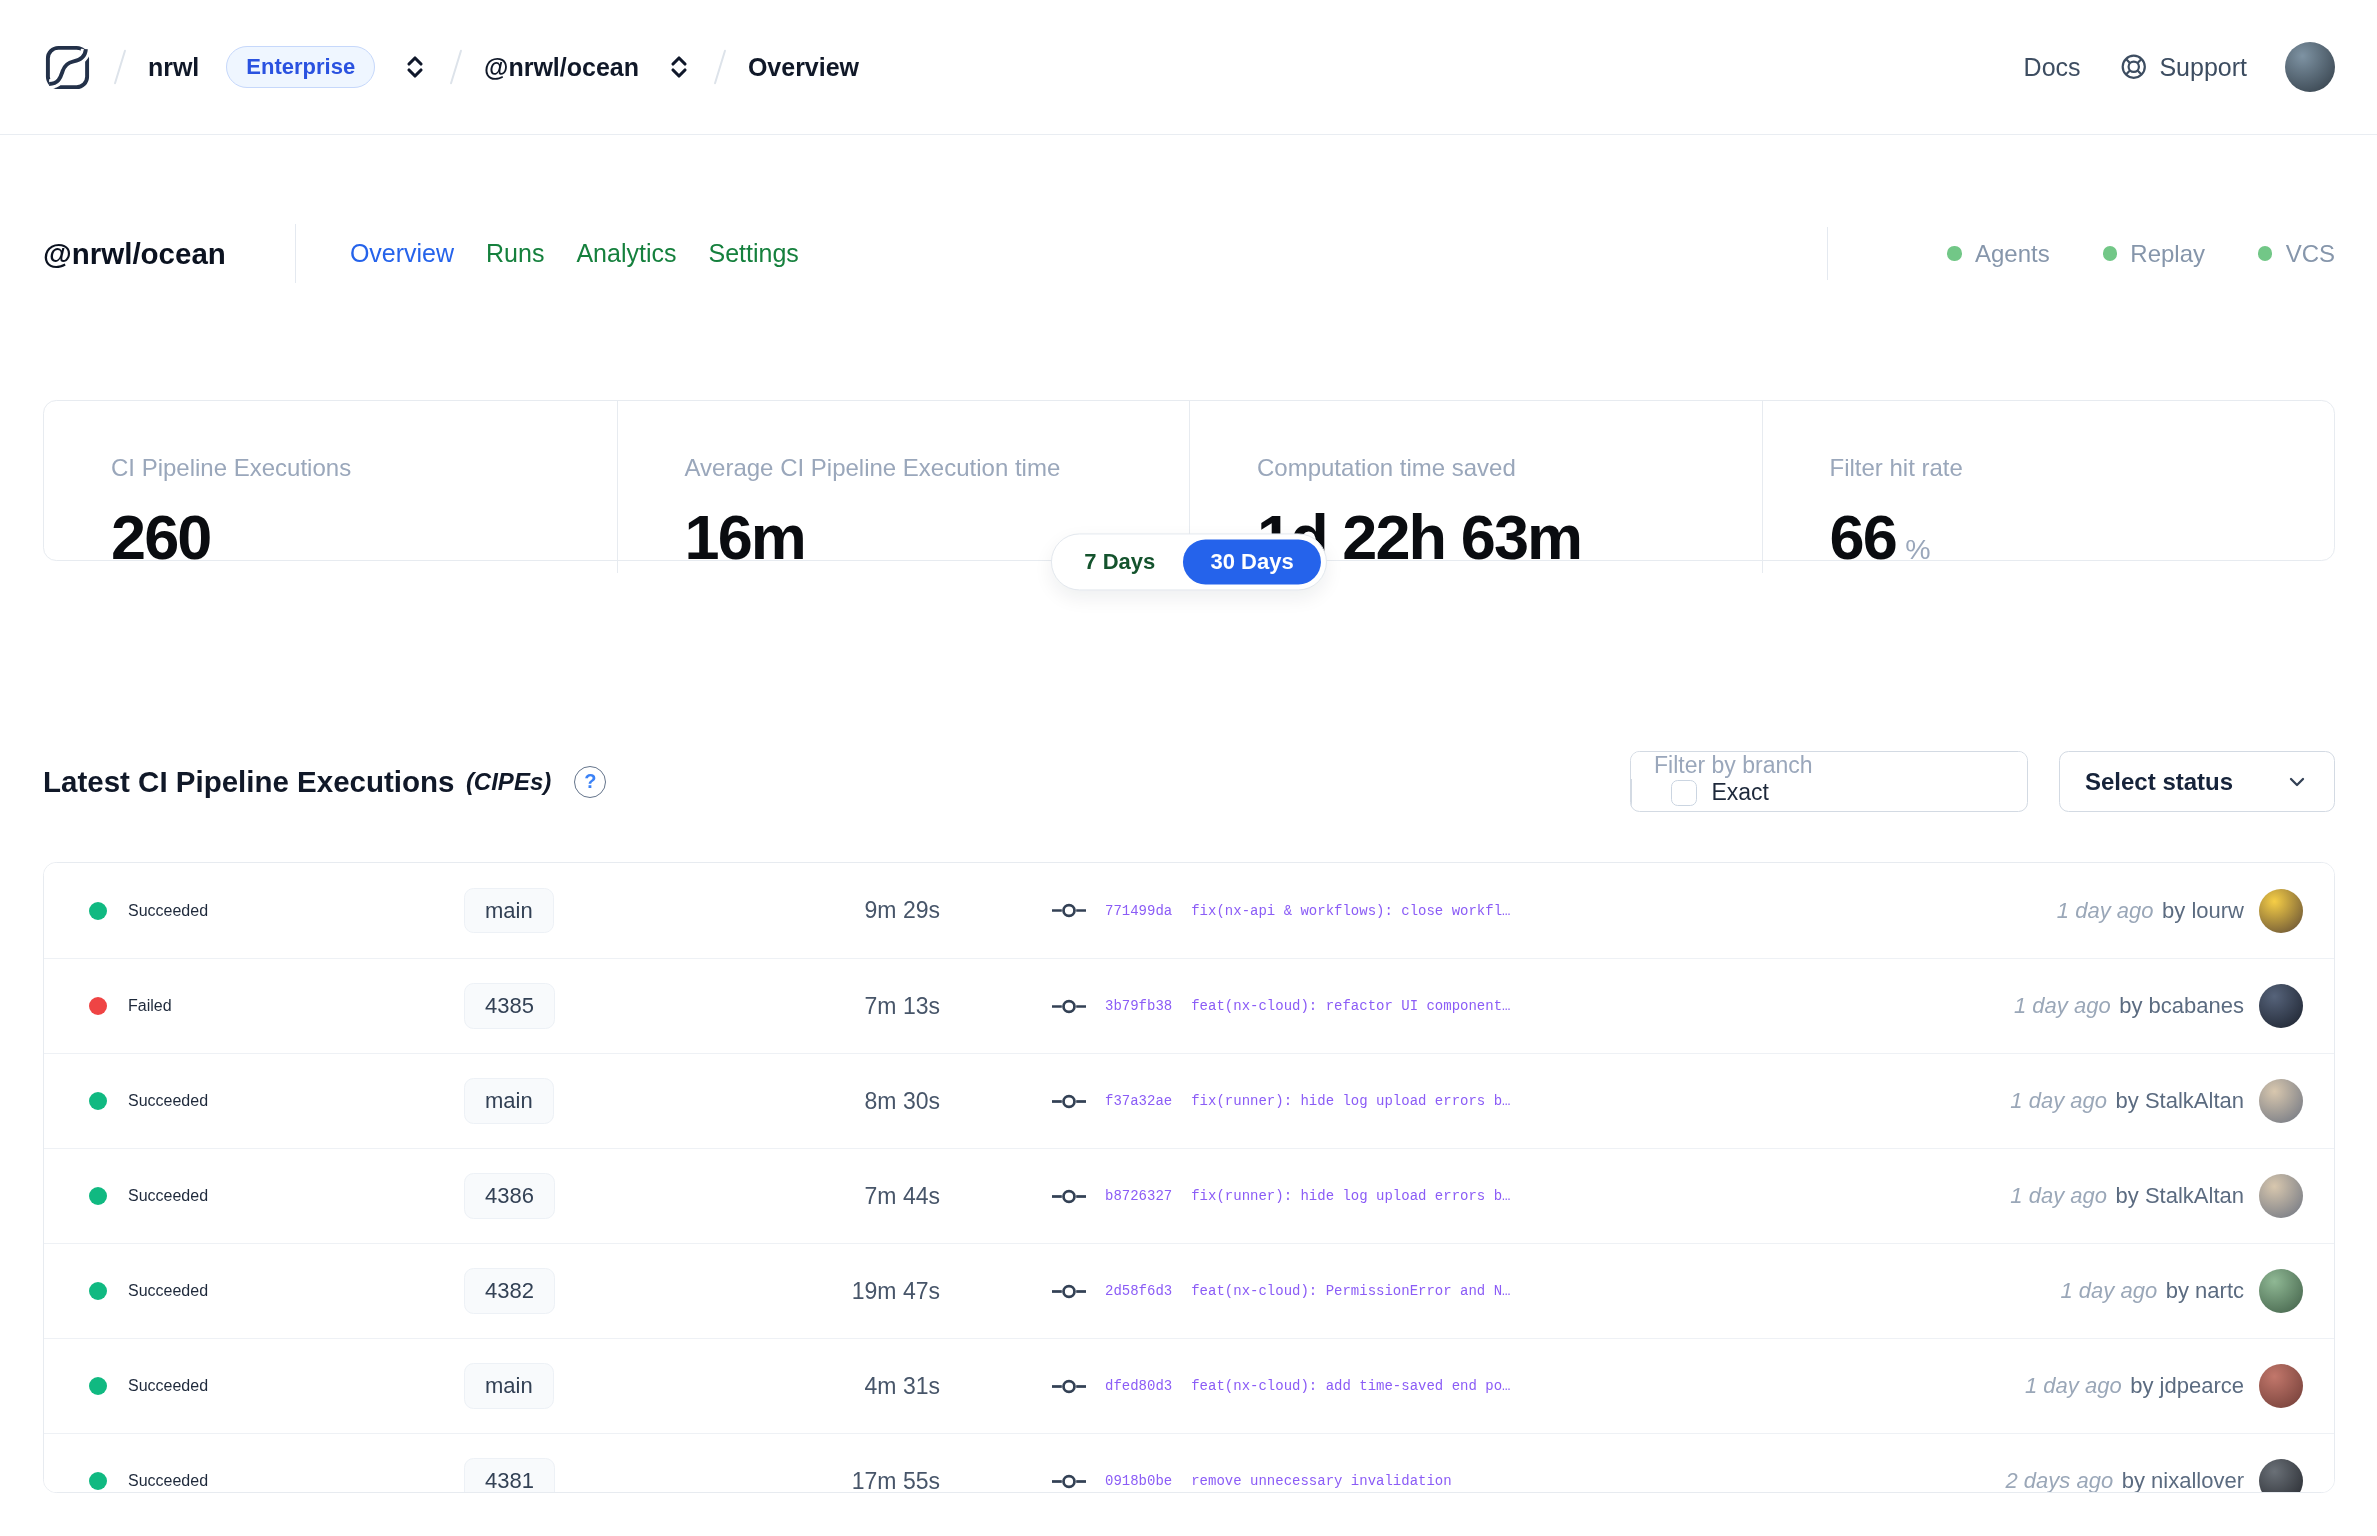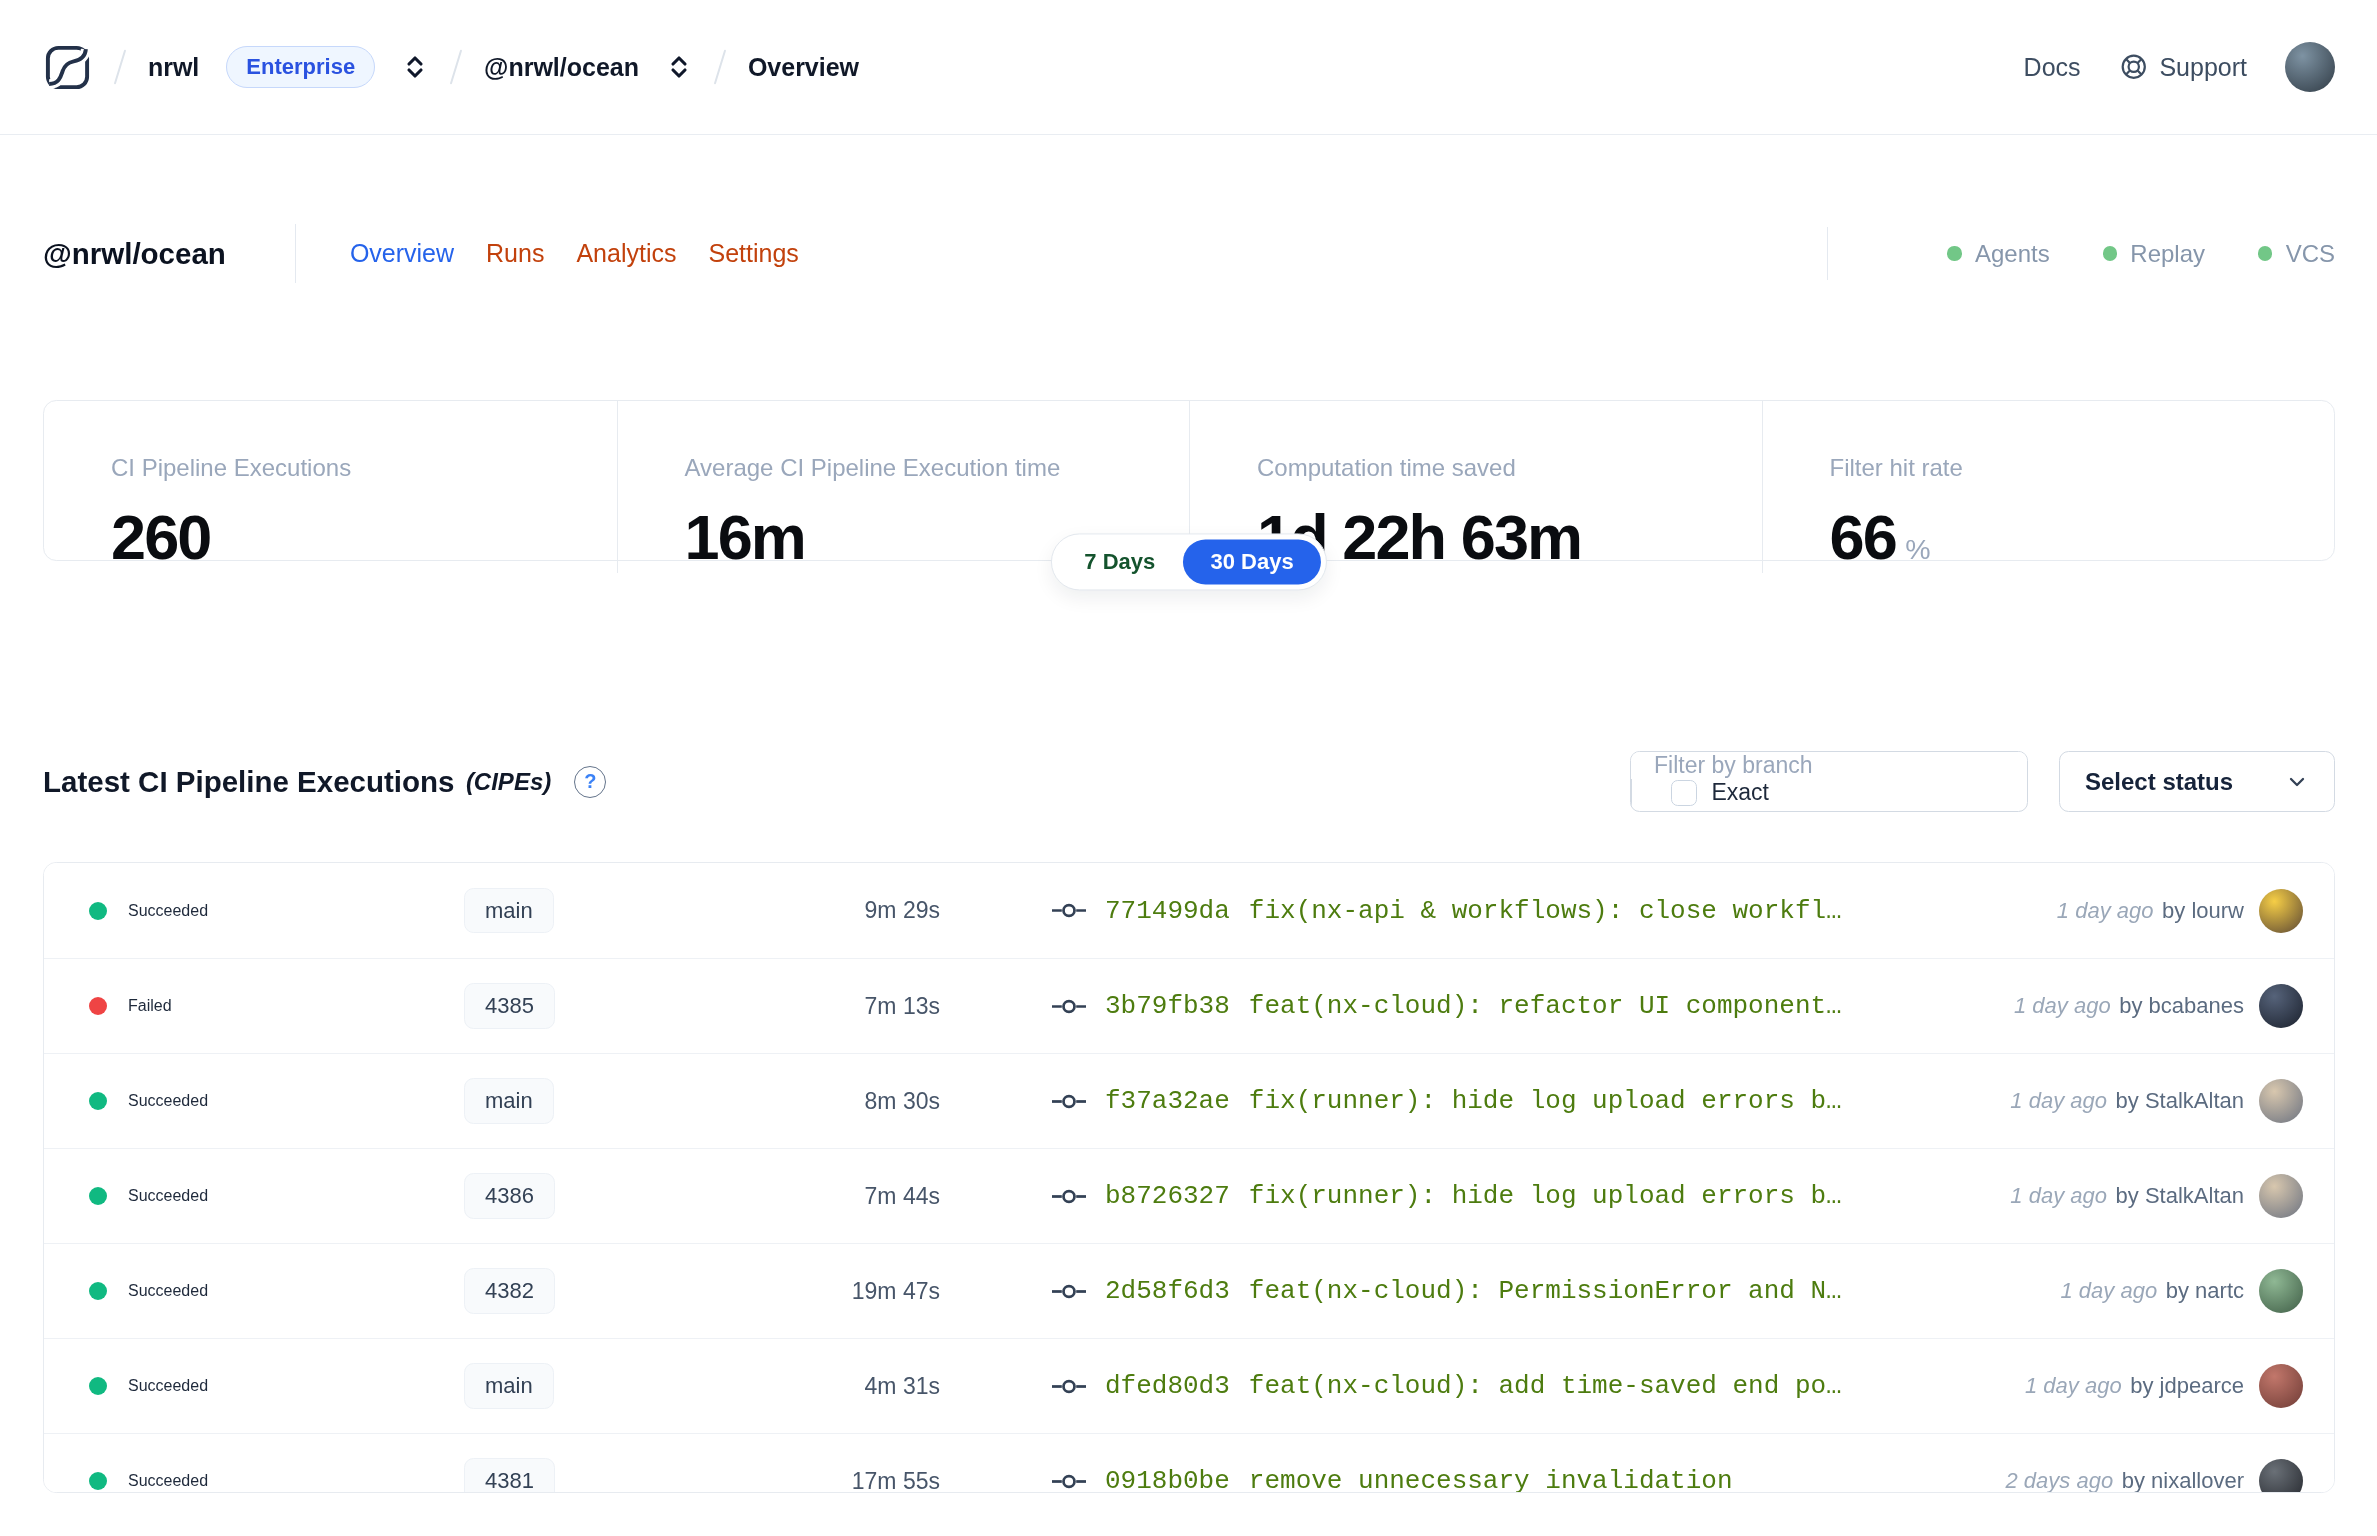--- a/index.html
+++ b/index.html
@@ -18,21 +18,21 @@
   .nav-right { margin-left:auto; display:flex; align-items:center; gap:38px; }
   .nav-link { font-size:25px; font-weight:500; color:#3d4d61; display:flex; align-items:center; gap:11.4px; cursor:pointer; }
   .avatar { width:50px; height:50px; border-radius:50%; background:#94a3b8; }
 
   
   .ws-header { margin:89px 43px 0 43px; height:59px; display:flex; align-items:center; }
   .ws-name { font-size:29.5px; font-weight:700; color:#0b1220; }
   .vdiv { width:1px; height:59px; background:#e4e9f0; }
   .vdiv.h1 { margin:0 54px 0 69px; }
   .tabs { display:flex; align-items:center; gap:32px; }
-  .tab { font-size:25px; font-weight:500; color:#c2410c; cursor:pointer; }
+  .tab { font-size:25px; font-weight:500; color:#15803d; cursor:pointer; }
   .tab.active { color:#2563eb; }
   .statuses { margin-left:auto; display:flex; align-items:center; gap:53px; }
   .vdiv.h2 { margin-right:66px; height:53px; }
   .stat-item { display:flex; align-items:center; gap:13.3px; font-size:24px; color:#8696ab; }
   .gdot { width:14.3px; height:14.3px; border-radius:50%; }
 
   
   .stats-wrap { position:relative; margin:117px 43px 0 43px; }
   .stats { display:grid; grid-template-columns:repeat(4,1fr); background:#fff;
            border:1px solid #e7ebf0; border-radius:13.3px; height:161px; }
@@ -75,21 +75,21 @@
   .c-status { width:375px; display:flex; align-items:center; gap:21px; }
   .dot { width:18px; height:18px; border-radius:50%; flex:none; }
   .status-label { font-size:16px; font-weight:500; color:#1e293b; }
   .c-branch { width:181px; }
   .badge { display:inline-block; font-size:22px; color:#334155; background:#f8fafc;
            border:1px solid #edf1f6; border-radius:9.5px; padding:8.6px 20px; }
   .c-duration { width:295px; text-align:right; font-size:23px; color:#475569; }
   .c-commit { flex:1; min-width:0; padding-left:112px; display:flex; align-items:center; gap:19px;
               white-space:nowrap; overflow:hidden; }
   .commit-icon { flex:none; }
-  .mono { font-family:"Liberation Mono", monospace; font-size:26px; color:#4d7c0f; }
+  .mono { font-family:"Liberation Mono", monospace; font-size:14px; color:#8b5cf6; }
   .c-meta { margin-left:19px; display:flex; align-items:baseline; gap:8.6px; white-space:nowrap; }
   .time { font-size:22px; font-style:italic; color:#9aa7b8; }
   .author { font-size:22px; color:#5b6b80; }
   .row-avatar { width:44px; height:44px; border-radius:50%; margin-left:15px; flex:none; }
 </style>
 </head>
 <body>
 
 <div class="topnav">
   <div class="crumbs">

